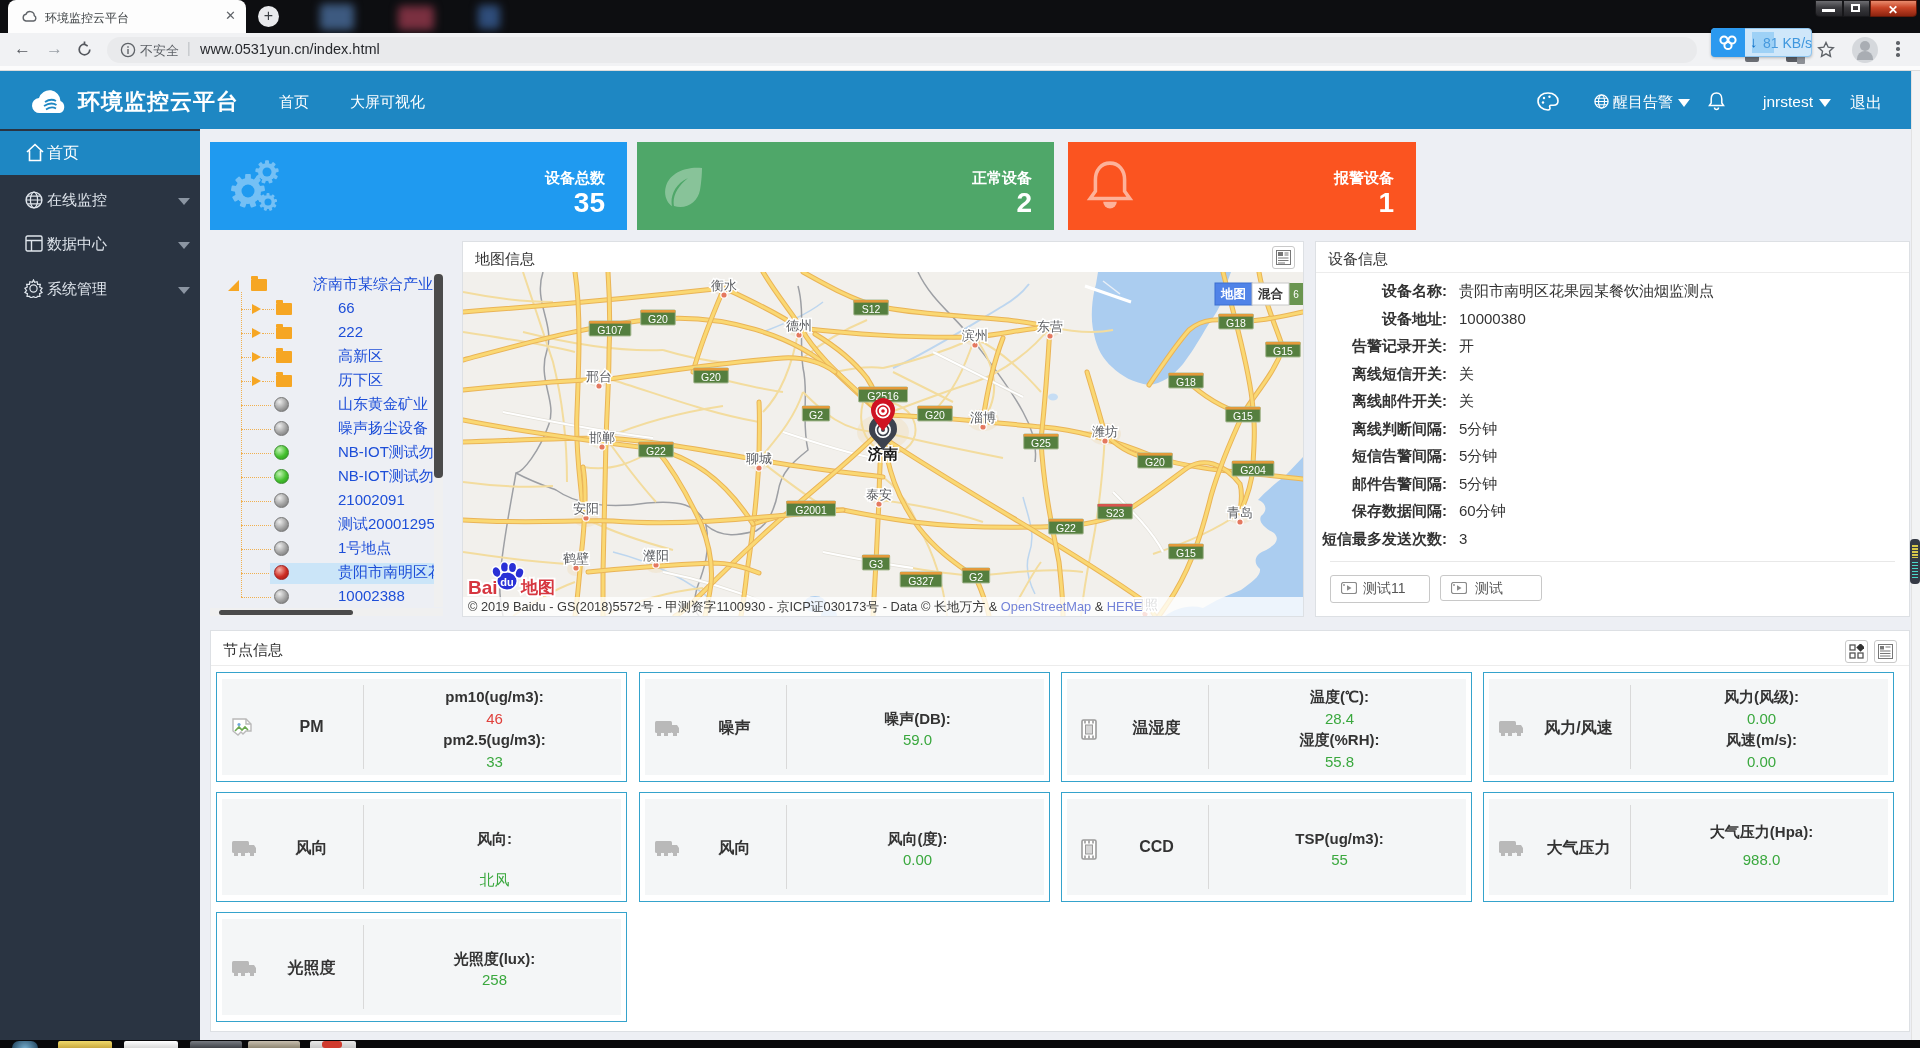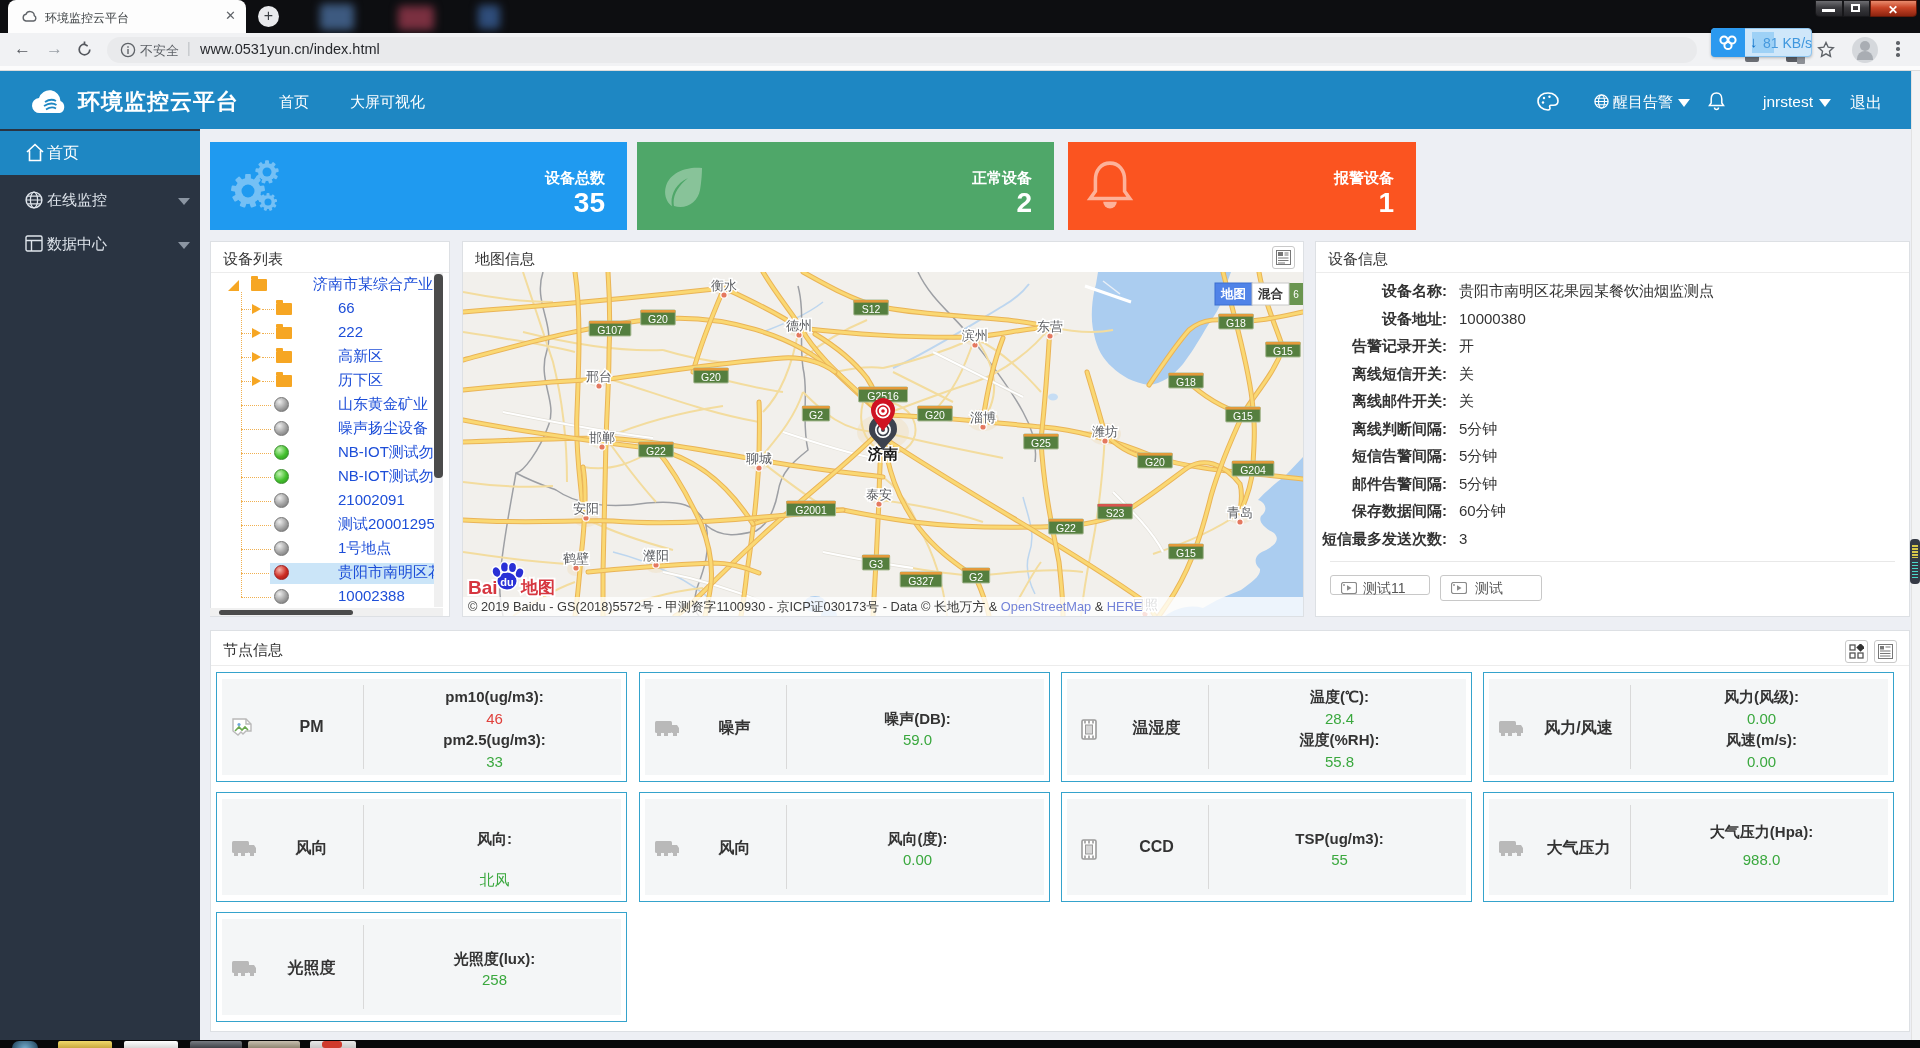--- a/index.html
+++ b/index.html
@@ -180,20 +180,27 @@
         </svg>
       <div class="txt">在线监控</div>
         <div class="scaret"></div>
     </div>
     <div class="sitem" style="top:93px;">
       <svg style="position:absolute;left:25px;top:13px" width="18" height="17" viewBox="0 0 18 17">
           <rect x="1" y="1" width="16" height="15" rx="1.5" fill="none" stroke="#dfe5ec" stroke-width="1.4"></rect>
           <path d="M1 5.5 h16 M6.5 5.5 v10.5" stroke="#dfe5ec" stroke-width="1.4"></path>
         </svg>
       <div class="txt">数据中心</div>
+        <div class="scaret"></div>
+    </div>
+    <div class="sitem" style="top:138px;">
+      <svg style="position:absolute;left:24px;top:12px" width="19" height="19" viewBox="0 0 20 20">
+          <path d="M10 6.2 A3.8 3.8 0 1 0 10 13.8 A3.8 3.8 0 1 0 10 6.2 M10 1 L11.2 3.5 L13.8 2.8 L14.3 5.6 L17.2 5.7 L16.5 8.4 L19 9.8 L17.3 12 L19 14.3 L16.4 15.4 L16.8 18.2 L14 18.2 L13.2 20 L10 18.6 L6.8 20 L6 18.2 L3.2 18.2 L3.6 15.4 L1 14.3 L2.7 12 L1 9.8 L3.5 8.4 L2.8 5.7 L5.7 5.6 L6.2 2.8 L8.8 3.5 Z" fill="none" stroke="#dfe5ec" stroke-width="1.3"></path>
+        </svg>
+      <div class="txt">系统管理</div>
         <div class="scaret"></div>
     </div>
   </div>
 
   <div class="stat" style="left:210px;width:417px;background:#1f9af0;">
     <div class="lbl">设备总数</div>
       <div class="num">35</div>
     <svg style="position:absolute;left:16px;top:17px;opacity:.38" width="58" height="58" viewBox="0 0 58 58">
         <circle cx="22" cy="32" r="13" fill="#fff"></circle>
         <rect x="19.14" y="15.1" width="5.72" height="5.46" rx="1" fill="#fff" transform="rotate(0 22 32)"></rect>
@@ -239,25 +246,20 @@
   </div>
   <div class="stat" style="left:1068px;width:348px;background:#fb5420;">
     <div class="lbl">报警设备</div>
       <div class="num">1</div>
     <svg style="position:absolute;left:18px;top:18px;opacity:.55" width="48" height="50" viewBox="0 0 46 48">
         <path d="M23 3 C31.5 3 37 10 37 19 L37 30 L42 37 L4 37 L9 30 L9 19 C9 10 14.5 3 23 3 Z" fill="none" stroke="#fff" stroke-width="3.4"></path>
         <path d="M16.5 40 a6.5 6.5 0 0 0 13 0" fill="#fff"></path>
       </svg>
   </div>
 
-  <div class="panel" style="left:210px;top:241px;width:240px;height:376px;">
-    <div class="phead">
-        <div class="t">设备列表</div>
-      </div>
-  </div>
   <div id="treebox" class="abs" style="left:210px;top:272px;width:233px;height:344px;overflow:hidden;">
 <div style="position:absolute;left:31px;top:20px;height:305px;border-left:1px dotted #f0b050;"></div>
 <div style="position:absolute;left:18px;top:8px;width:11px;height:11px;background:#f6a623;clip-path:polygon(100% 0,100% 100%,0 100%);"></div>
 <div class="folder" style="left:41px;top:7px;"></div>
 <div class="trow" style="left:62px;top:3px;">济南市某综合产业区</div>
 <div style="position:absolute;left:31px;top:37px;width:14px;border-top:1px dotted #f0b050;"></div>
 <div class="tri-closed" style="left:42px;top:32px;"></div>
 <div style="position:absolute;left:52px;top:37px;width:12px;border-top:1px dotted #f0b050;"></div>
 <div class="folder" style="left:66px;top:31px;"></div>
 <div class="trow" style="left:87px;top:27px;text-align:right;">66</div>
@@ -702,21 +704,21 @@
 <div class="dirow" style="left:144px;top:230.0px;">
         <span style="left:0">60分钟</span>
       </div>
 <div class="dirow" style="left:0;top:257.5px;width:132px;">
         <b>短信最多发送次数:</b>
       </div>
 <div class="dirow" style="left:144px;top:257.5px;">
         <span style="left:0">3</span>
       </div>
 <div style="position:absolute;left:15px;top:289px;width:565px;border-top:1px solid #e8e8e8;"></div>
-<div style="position:absolute;left:15px;top:303px;width:100px;height:20px;border:1px solid #c8c8c8;border-radius:3px;background:#fff;">
+<div style="position:absolute;left:15px;top:303px;width:100px;height:28px;border:1px solid #c8c8c8;border-radius:3px;background:#fff;">
         <svg style="position:absolute;left:10px;top:6px" width="16" height="12" viewBox="0 0 16 12">
           <rect x="0.5" y="0.5" width="15" height="11" rx="2" fill="none" stroke="#8a8a8a" stroke-width="1.2"></rect>
           <path d="M6 3.2 L10.5 6 L6 8.8 Z" fill="#8a8a8a"></path>
           <circle cx="3" cy="3" r="0.9" fill="#8a8a8a"></circle>
         </svg>
         <span style="position:absolute;left:32px;top:4px;font-size:14px;color:#555;">测试11</span>
       </div>
 <div style="position:absolute;left:125px;top:303px;width:102px;height:26px;border:1px solid #c8c8c8;border-radius:3px;background:#fff;">
         <svg style="position:absolute;left:10px;top:6px" width="16" height="12" viewBox="0 0 16 12">
           <rect x="0.5" y="0.5" width="15" height="11" rx="2" fill="none" stroke="#8a8a8a" stroke-width="1.2"></rect>

